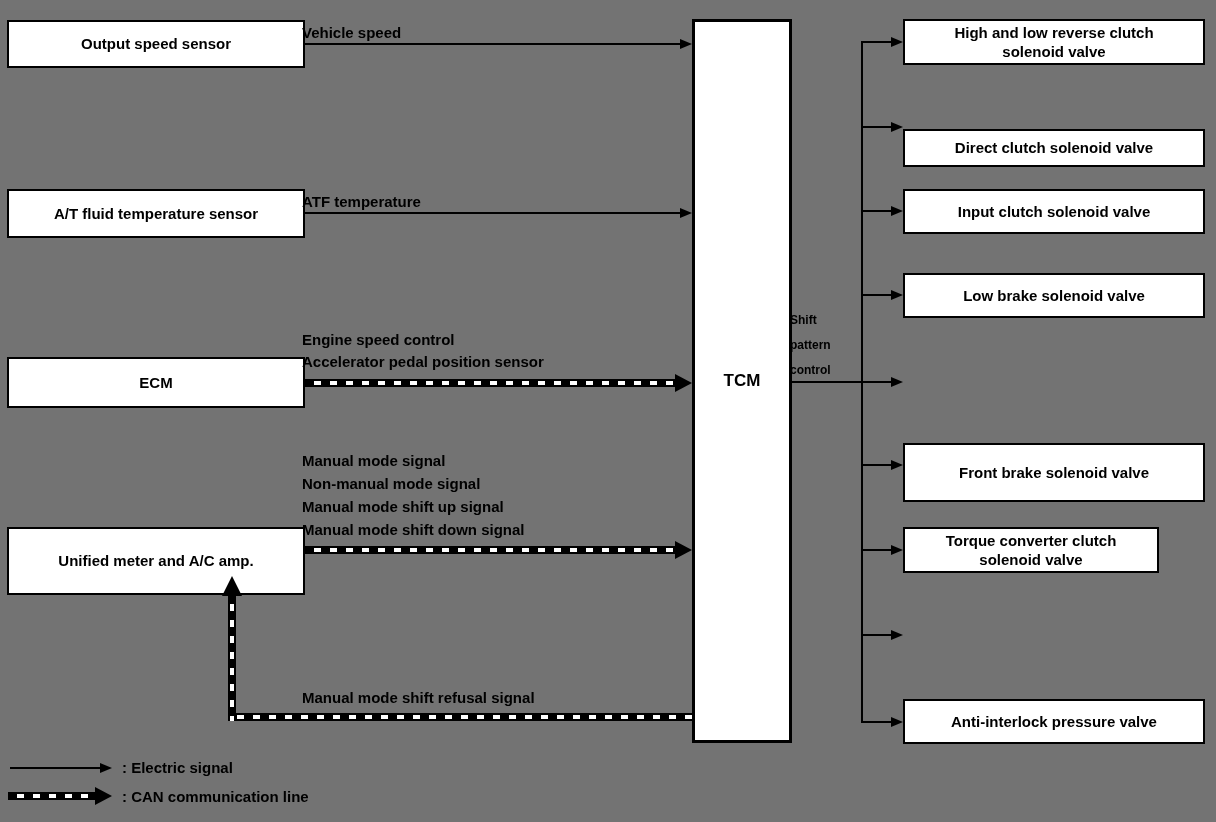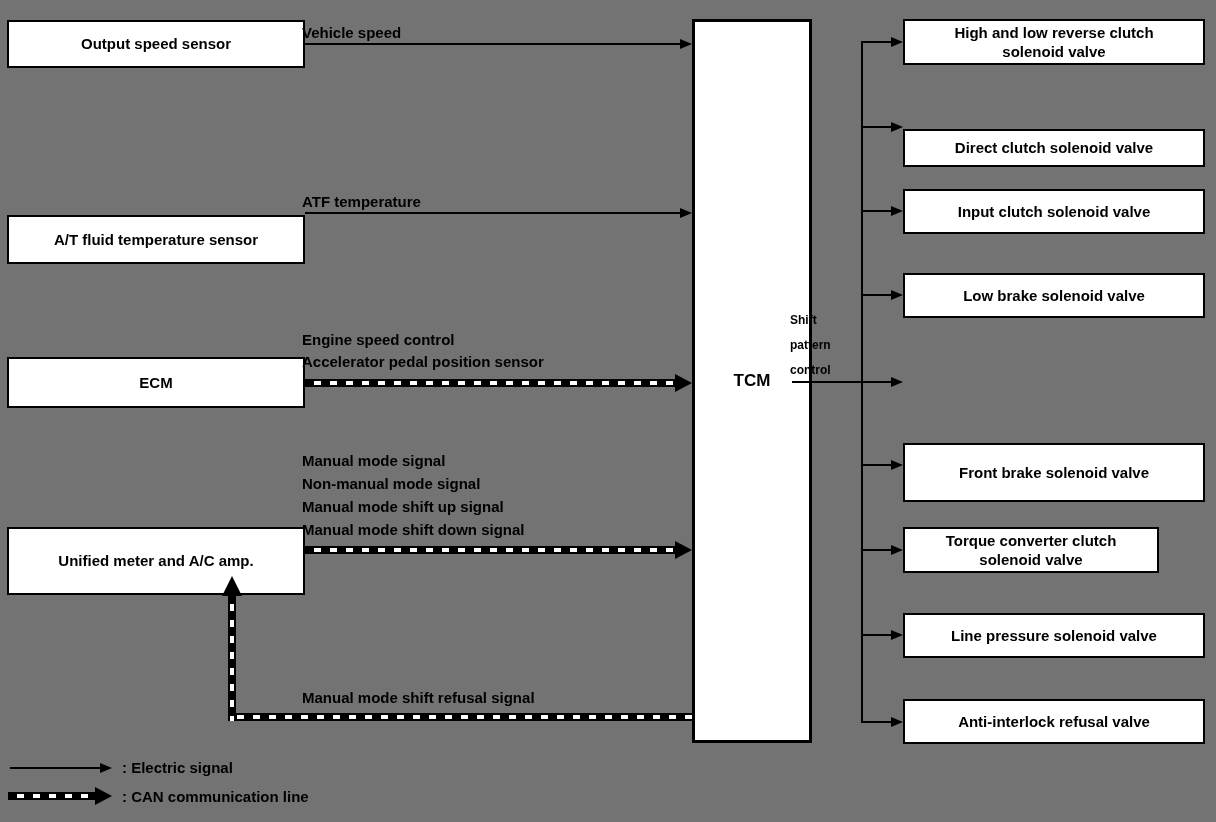--- a/index.html
+++ b/index.html
@@ -89,31 +89,31 @@
   }
 </style>
 </head>
 <body>
 
 <div class="diagram">
 
   <div class="box" style="left:7px; top:20px; width:298px; height:48px;">
     <span class="lbl">Output speed sensor</span>
   </div>
-  <div class="box" style="left:7px; top:189px; width:298px; height:49px;margin-top:26px;">
+  <div class="box" style="left:7px; top:189px; width:298px; height:49px;">
     <span class="lbl">A/T fluid temperature sensor</span>
   </div>
   <div class="box" style="left:7px; top:357px; width:298px; height:51px;">
     <span class="lbl">ECM</span>
   </div>
   <div class="box" style="left:7px; top:527px; width:298px; height:68px;">
     <span class="lbl">Unified meter and A/C amp.</span>
   </div>
 
-  <div class="box tcm" style="left:692px; top:19px; width:120px; height:724px;">
+  <div class="box tcm" style="left:692px; top:19px; width:100px; height:724px;">
     <span class="lbl">TCM</span>
   </div>
 
   <div class="sig-label" style="left:302px; top:22px; width:380px;">Vehicle speed</div>
   <div class="hline" style="left:305px; top:43px; width:377px;"></div>
   <div class="arr-r" style="left:680px; top:39px;"></div>
 
   <div class="sig-label" style="left:302px; top:191px; width:380px;">ATF temperature</div>
   <div class="hline" style="left:305px; top:212px; width:377px;"></div>
   <div class="arr-r" style="left:680px; top:208px;"></div>
@@ -173,25 +173,22 @@
   <div class="box" style="left:903px; top:273px; width:302px; height:45px;">
     <span class="lbl">Low brake solenoid valve</span>
   </div>
   <div class="box" style="left:903px; top:443px; width:302px; height:59px;">
     <span class="lbl">Front brake solenoid valve</span>
   </div>
   <div class="box" style="left:903px; top:527px; width:256px; height:46px;">
     <span class="lbl">Torque converter clutch
 solenoid valve</span>
   </div>
-  <div class="box" style="left:903px; top:613px; width:302px; height:45px;">
-    <span class="lbl">Line pressure solenoid valve</span>
-  </div>
   <div class="box" style="left:903px; top:699px; width:302px; height:45px;">
-    <span class="lbl">Anti-interlock refusal valve</span>
+    <span class="lbl">Anti-interlock pressure valve</span>
   </div>
 
   <div class="hline" style="left:10px; top:767px; width:92px;"></div>
   <div class="arr-r" style="left:100px; top:763px;"></div>
   <div class="legend-text" style="left:122px; top:759px;">: Electric signal</div>
 
   <div class="can-h" style="left:8px; top:792px; width:88px;"></div>
   <div class="arr-r-can" style="left:95px; top:787px;"></div>
   <div class="legend-text" style="left:122px; top:788px;">: CAN communication line</div>
 

